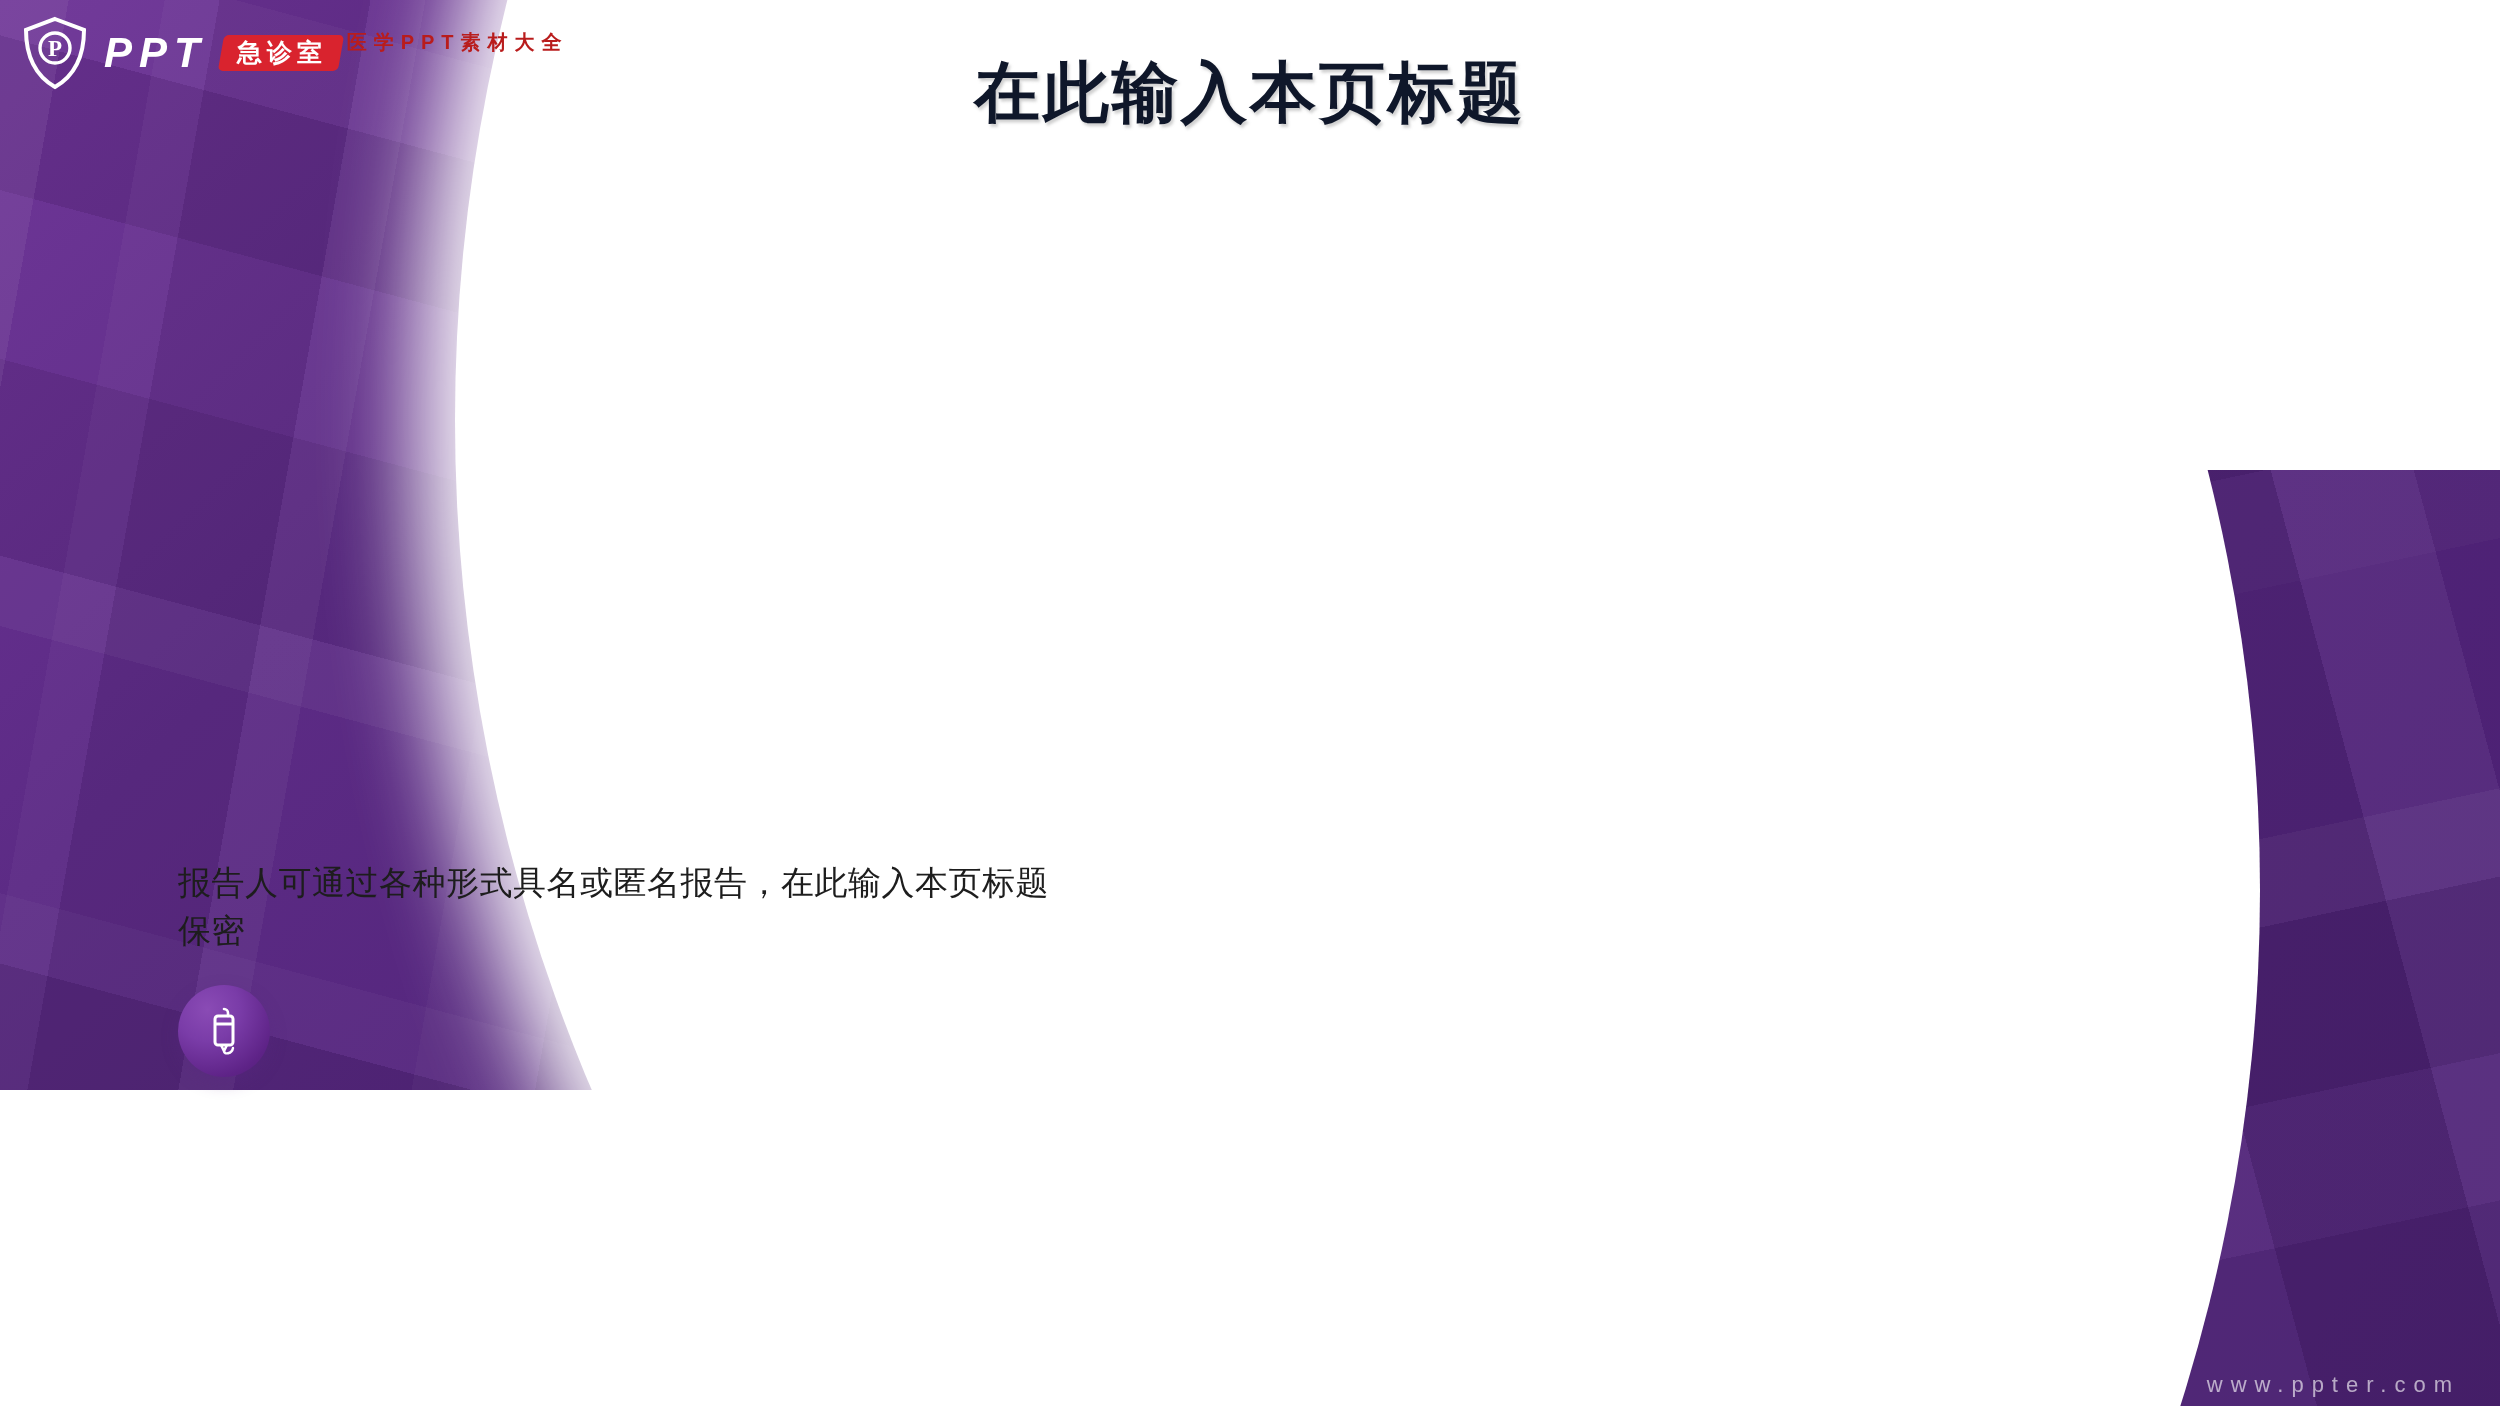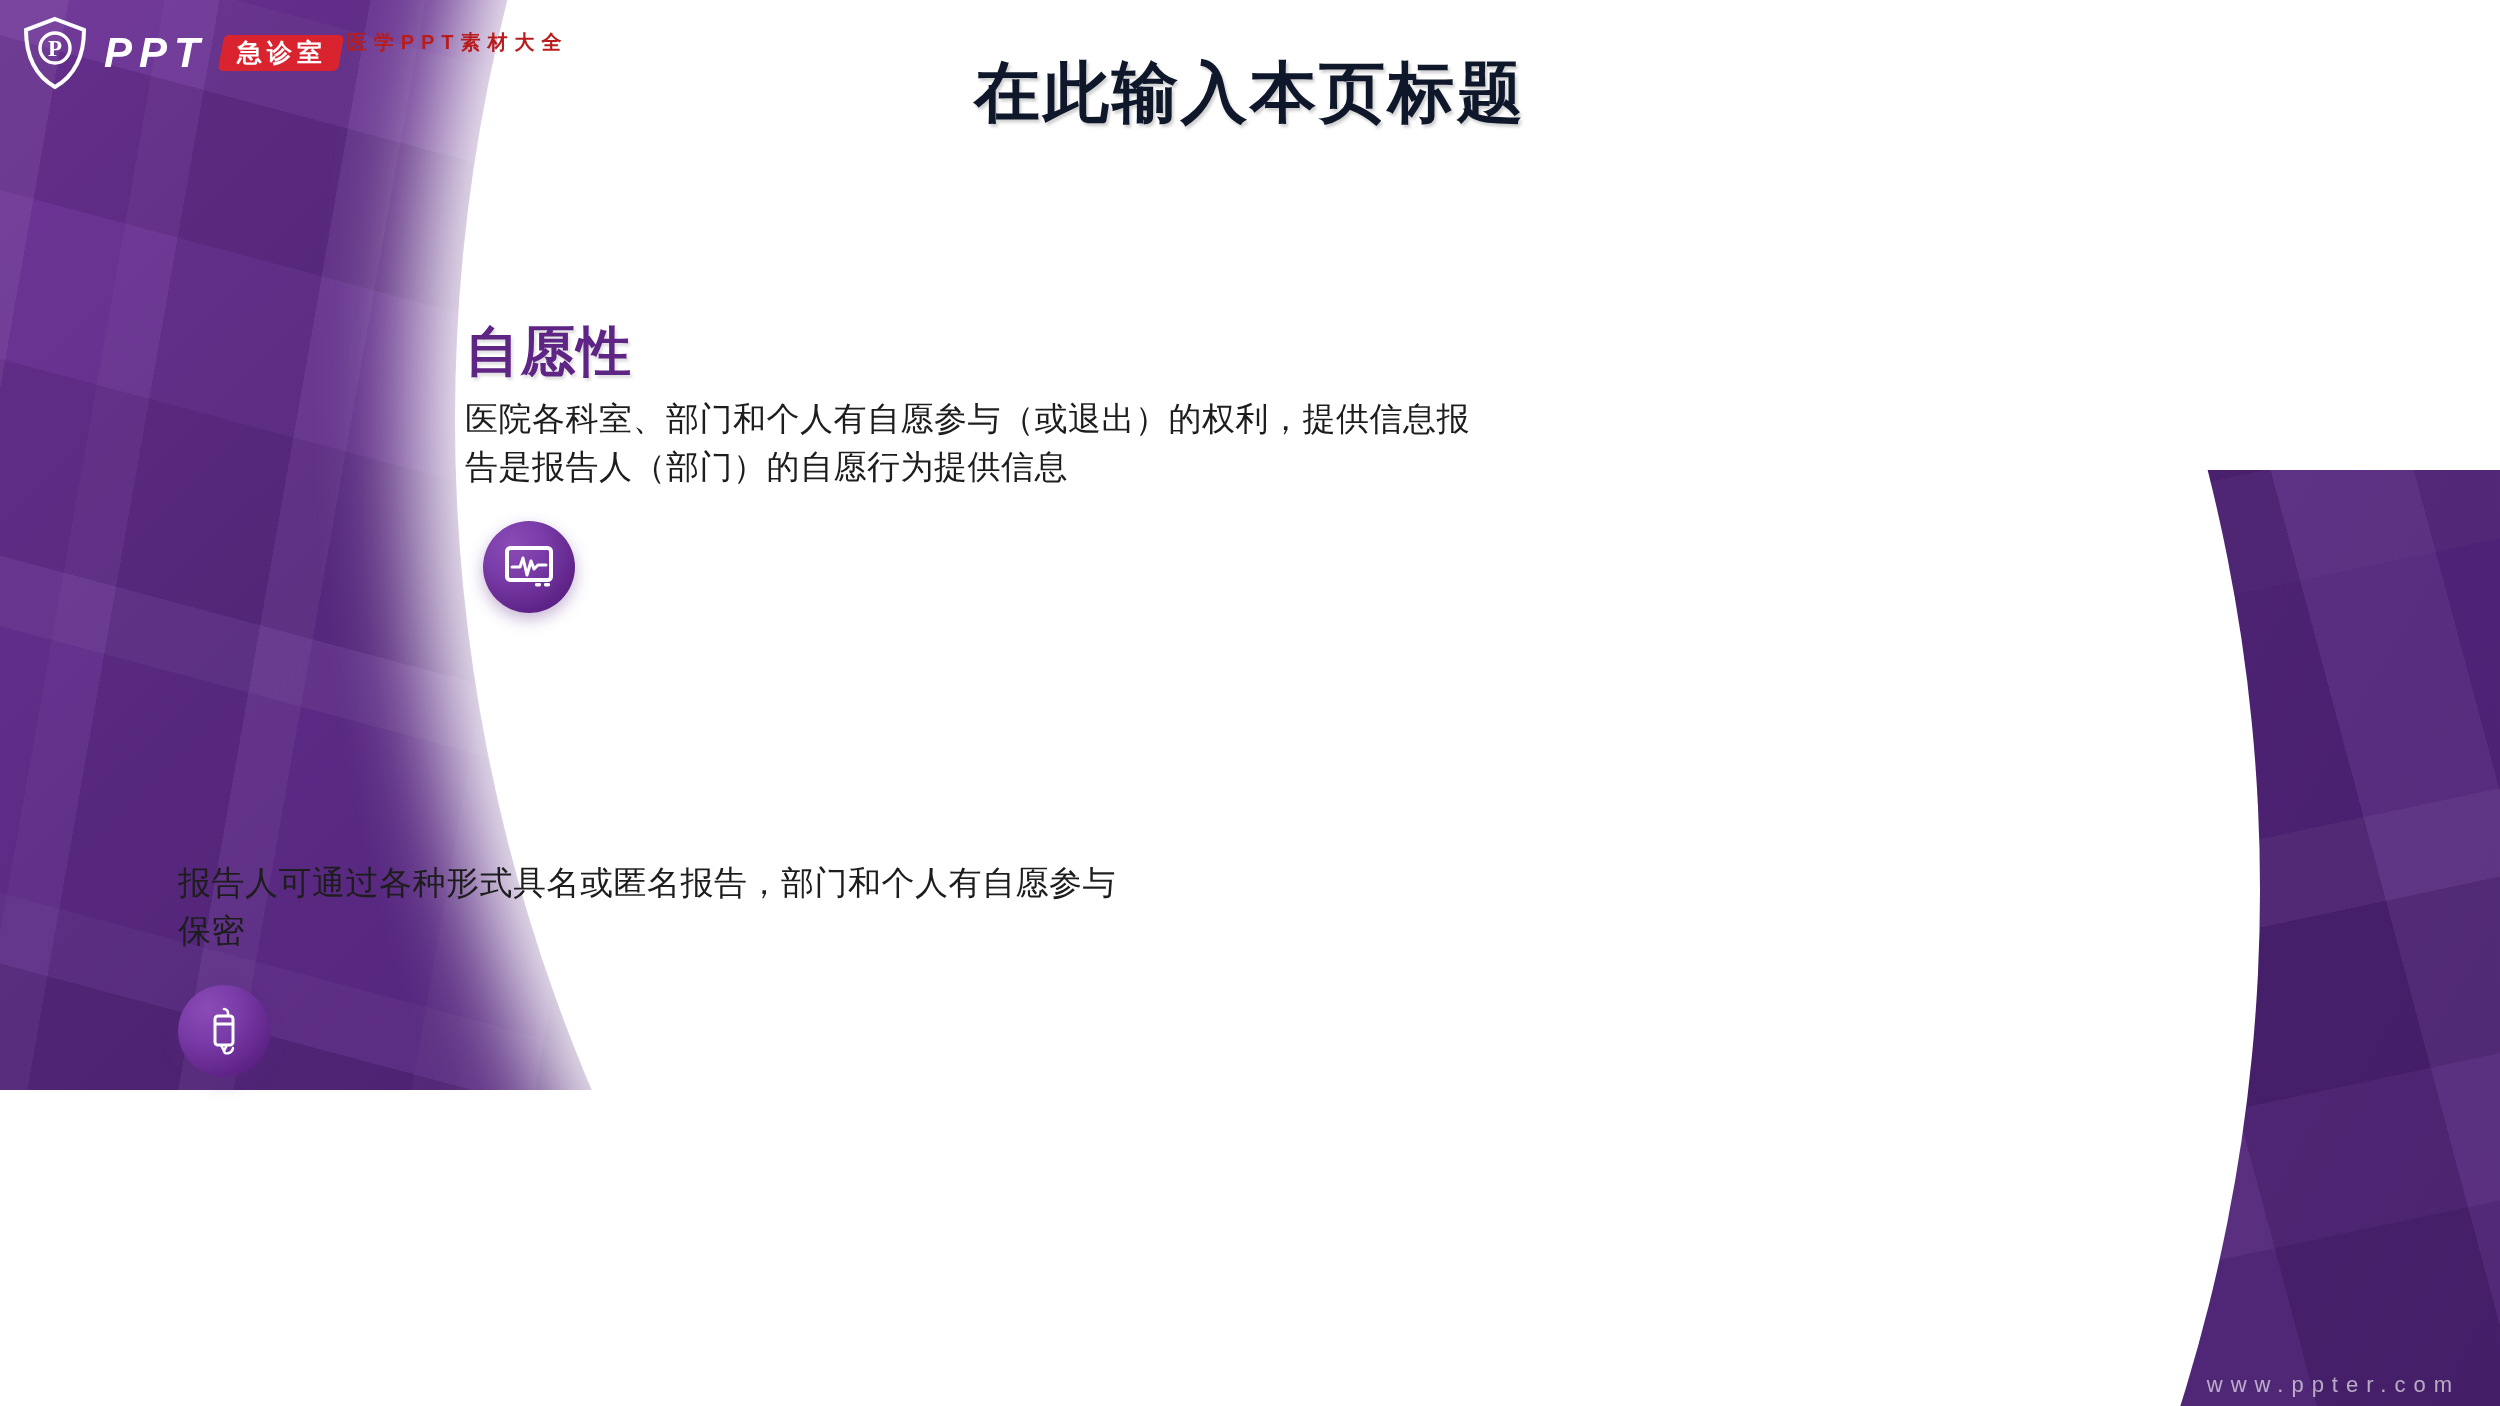--- a/index.html
+++ b/index.html
@@ -241,36 +241,23 @@
       <span class="logo-top">
         <span class="logo-ppt">PPT</span>
         <span class="logo-badge"><span>急诊室</span></span>
       </span>
       <span class="logo-sub">医学PPT素材大全</span>
     </span>
   </div>
 
   <div class="page-title">在此输入本页标题</div>
 
-  <div class="block" id="block-voluntary">
-    <h2 class="block-heading">自愿性</h2>
-    <p class="block-body">医院各科室、部门和个人有自愿参与（或退出）的权利，提供信息报
-告是报告人（部门）的自愿行为提供信息</p>
-    <div class="icon-circle">
-      <svg viewBox="0 0 52 52" xmlns="http://www.w3.org/2000/svg">
-        <rect x="4" y="7" width="44" height="32" rx="3.5" fill="none" stroke="#ffffff" stroke-width="4"></rect>
-        <path d="M9 26 L17 26 L20 17 L24 34 L28 20 L31 28 L35 24 L43 24" fill="none" stroke="#ffffff" stroke-width="3" stroke-linejoin="round" stroke-linecap="round"></path>
-        <rect x="32" y="42" width="6" height="3.4" rx="1.4" fill="#ffffff"></rect>
-        <rect x="41" y="42" width="6" height="3.4" rx="1.4" fill="#ffffff"></rect>
-      </svg>
-    </div>
-  </div>
 
   <div class="block" id="block-confidential">
-    <p class="block-body">报告人可通过各种形式具名或匿名报告，部门和个人有自愿参与
+    <p class="block-body">报告人可通过各种形式具名或匿名报告，在此输入本页标题
 保密</p>
     <div class="icon-circle">
       <svg viewBox="0 0 52 52" xmlns="http://www.w3.org/2000/svg">
         <path d="M26 4 a4 4 0 0 1 4 4 v3" fill="none" stroke="#ffffff" stroke-width="2.6" stroke-linecap="round"></path>
         <rect x="17" y="11" width="18" height="29" rx="3" fill="none" stroke="#ffffff" stroke-width="3"></rect>
         <line x1="17" y1="19" x2="35" y2="19" stroke="#ffffff" stroke-width="3"></line>
         <path d="M23 40 l3 6 l3 -6" fill="none" stroke="#ffffff" stroke-width="2.6" stroke-linejoin="round"></path>
         <path d="M26 46 C26 50 34 49 35 43" fill="none" stroke="#ffffff" stroke-width="2.4" stroke-linecap="round"></path>
       </svg>
     </div>

